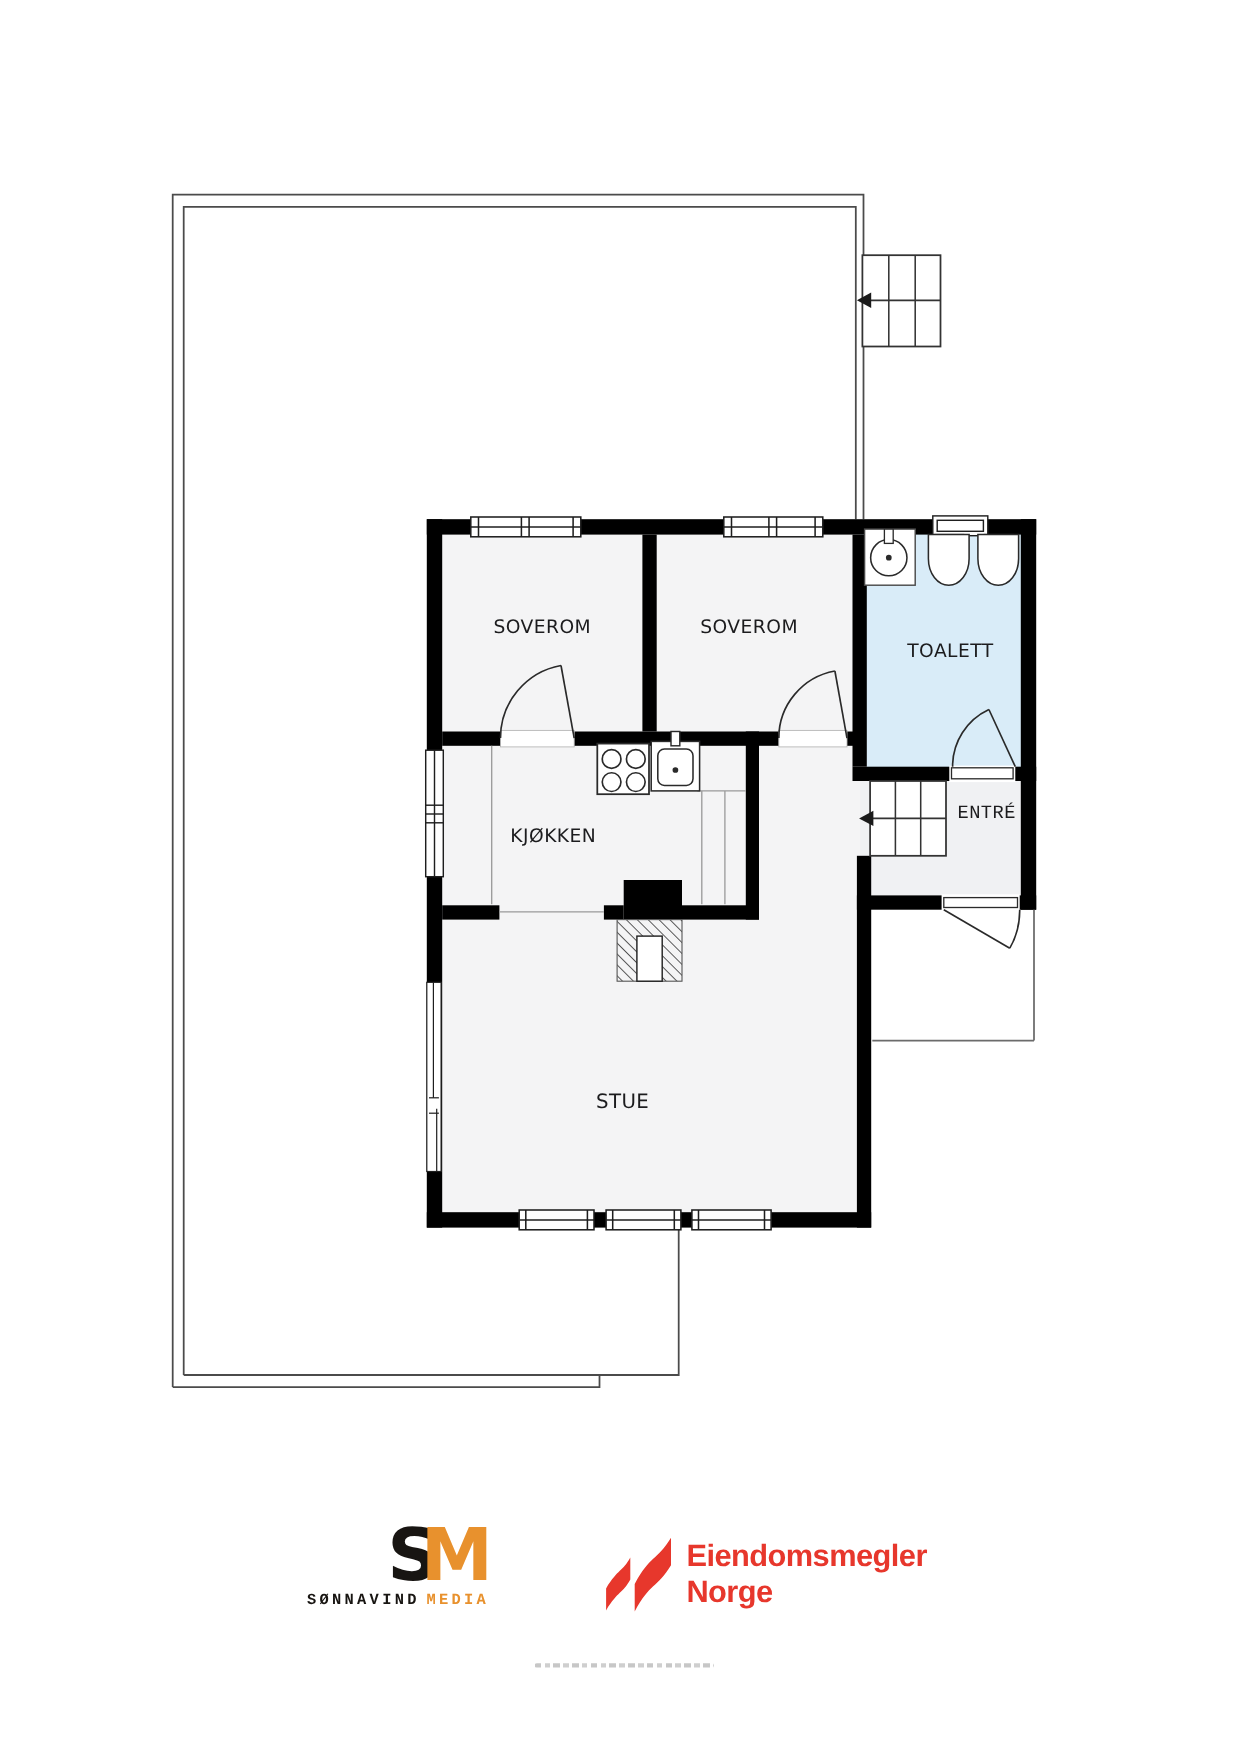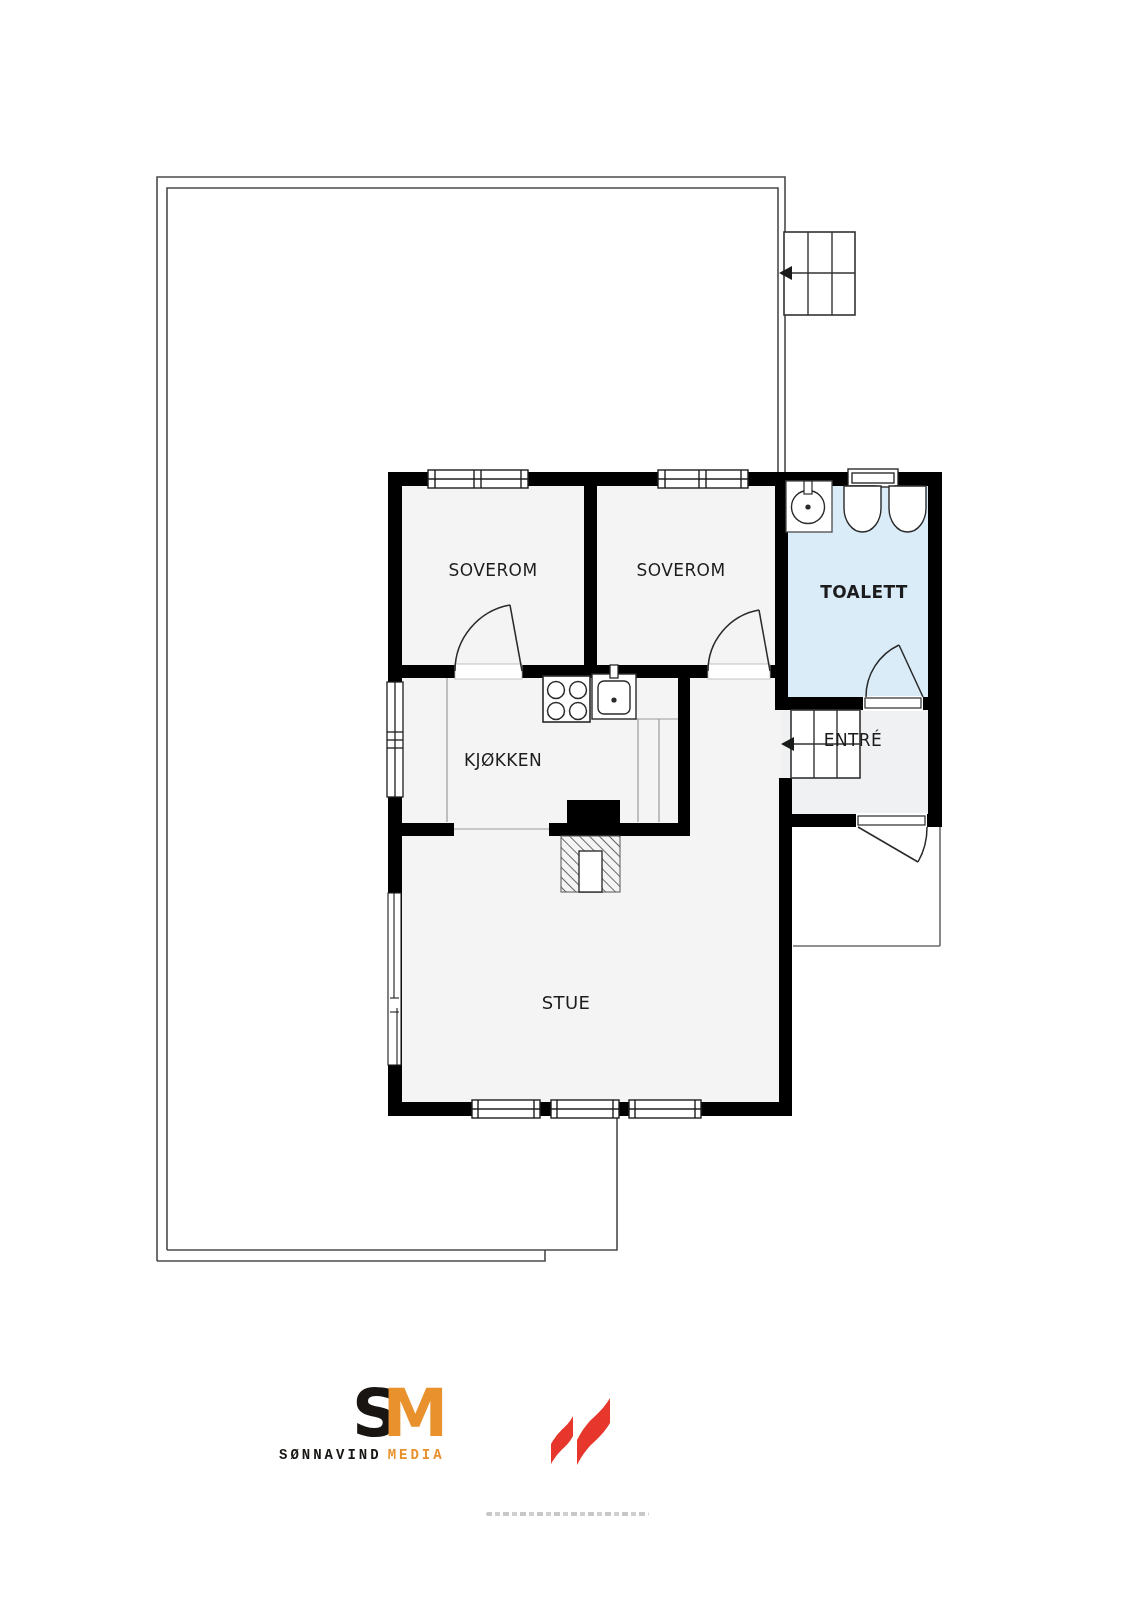--- a/index.html
+++ b/index.html
@@ -209,32 +209,36 @@
     </g>
 
     <g stroke="#6b6b6b" stroke-width="1.6" fill="none">
       <line x1="940" y1="827" x2="940" y2="946"></line>
       <line x1="793" y1="946" x2="940" y2="946"></line>
     </g>
   </svg>
 
   <div class="room-label" style="left:493px;top:570px;">SOVEROM</div>
   <div class="room-label" style="left:681px;top:570px;">SOVEROM</div>
-  <div class="room-label" style="left:864px;top:592px;font-weight:bold;">TOALETT</div>
+  <div class="room-label" style="left:864px;top:592px;">TOALETT</div>
   <div class="room-label" style="left:503px;top:760px;">KJØKKEN</div>
-  <div class="room-label" style="left:853px;top:740px;">ENTRÉ</div>
+  <div class="room-label" style="left:897px;top:740px;font-family:Liberation Mono, monospace;">ENTRÉ</div>
   <div class="room-label label-stue" style="left:566px;top:1002px;">STUE</div>
 
   <div class="sm-logo">
     <span class="s">S</span><span class="m">M</span>
   </div>
   <div class="sm-wordmark">
     <span>SØNNAVIND</span><span class="media">MEDIA</span>
   </div>
 
   <svg class="em-mark" width="68" height="72" viewBox="0 0 68 72">
     <path d="M2,46 C13,28 17,31 24,18 L24,38 C17,51 13,48 2,66 Z" fill="#e7372c"></path>
     <path d="M28,42 C42,16 48,21 61,0 L61,25 C48,46 42,41 28,67 Z" fill="#e7372c"></path>
   </svg>
+  <div class="em-text">
+    <div>Eiendomsmegler</div>
+    <div>Norge</div>
+  </div>
 
   <div class="fine-print"></div>
 
 </div>
 
 </body></html>

